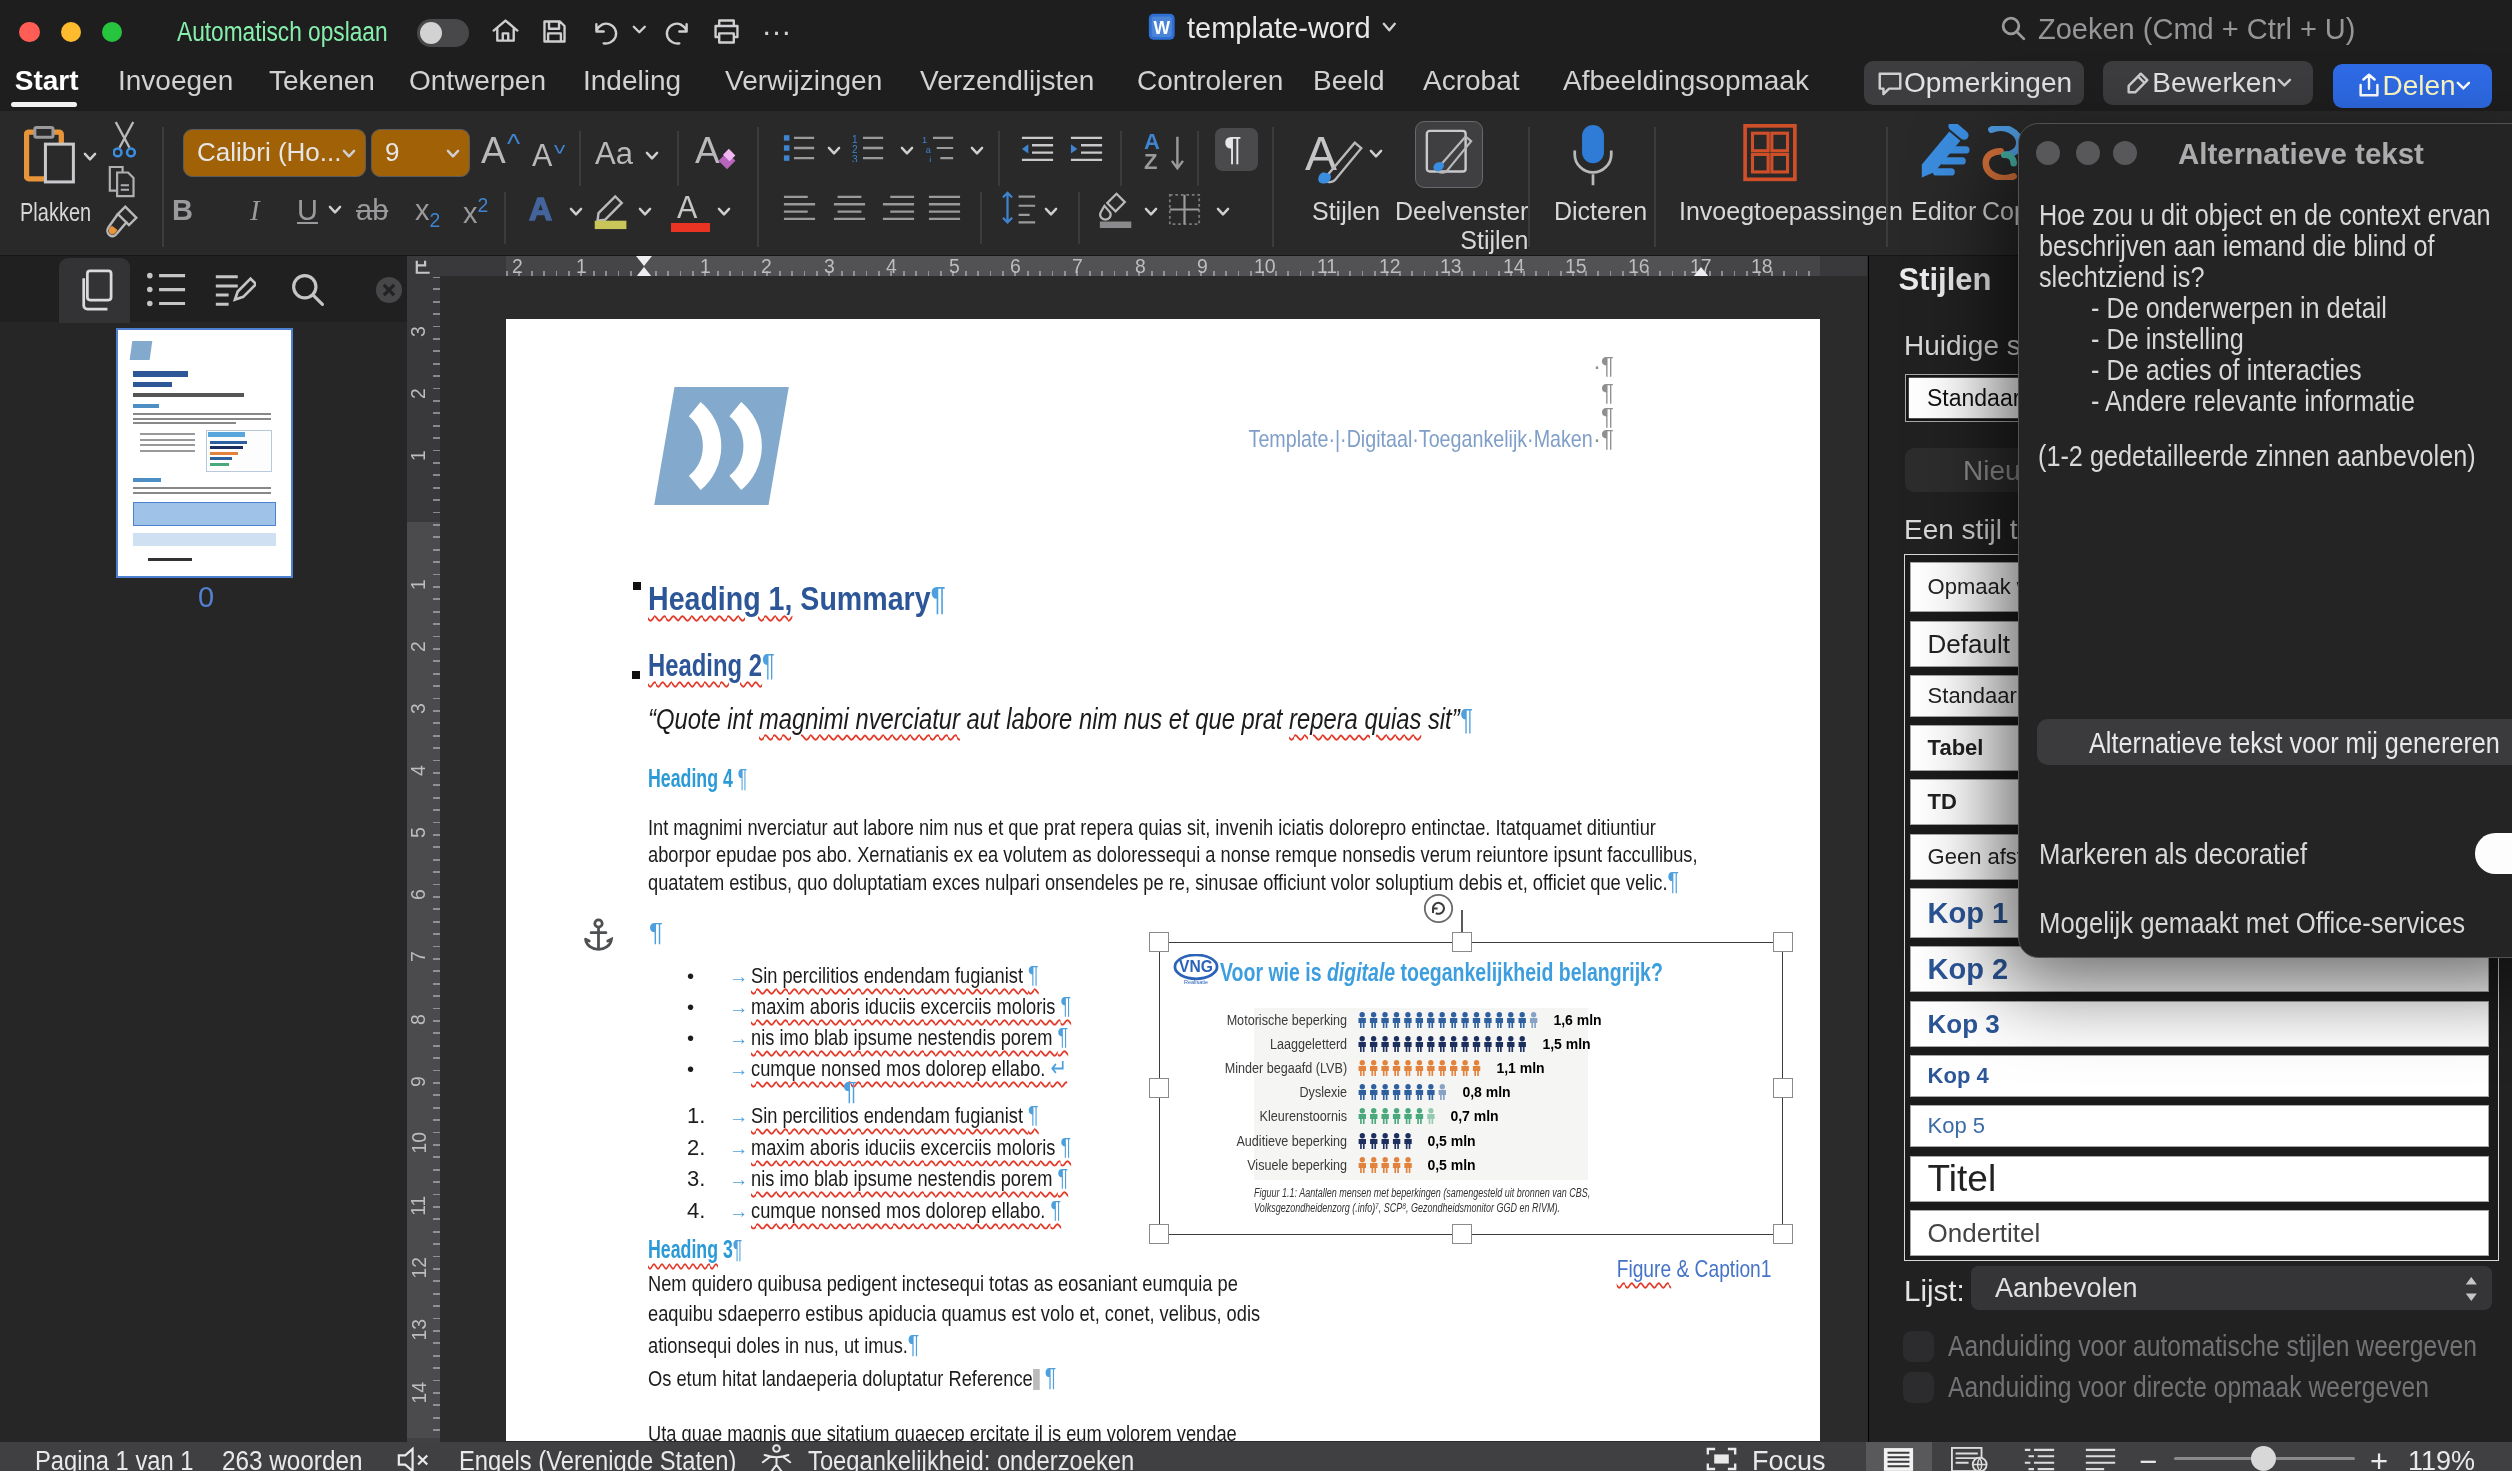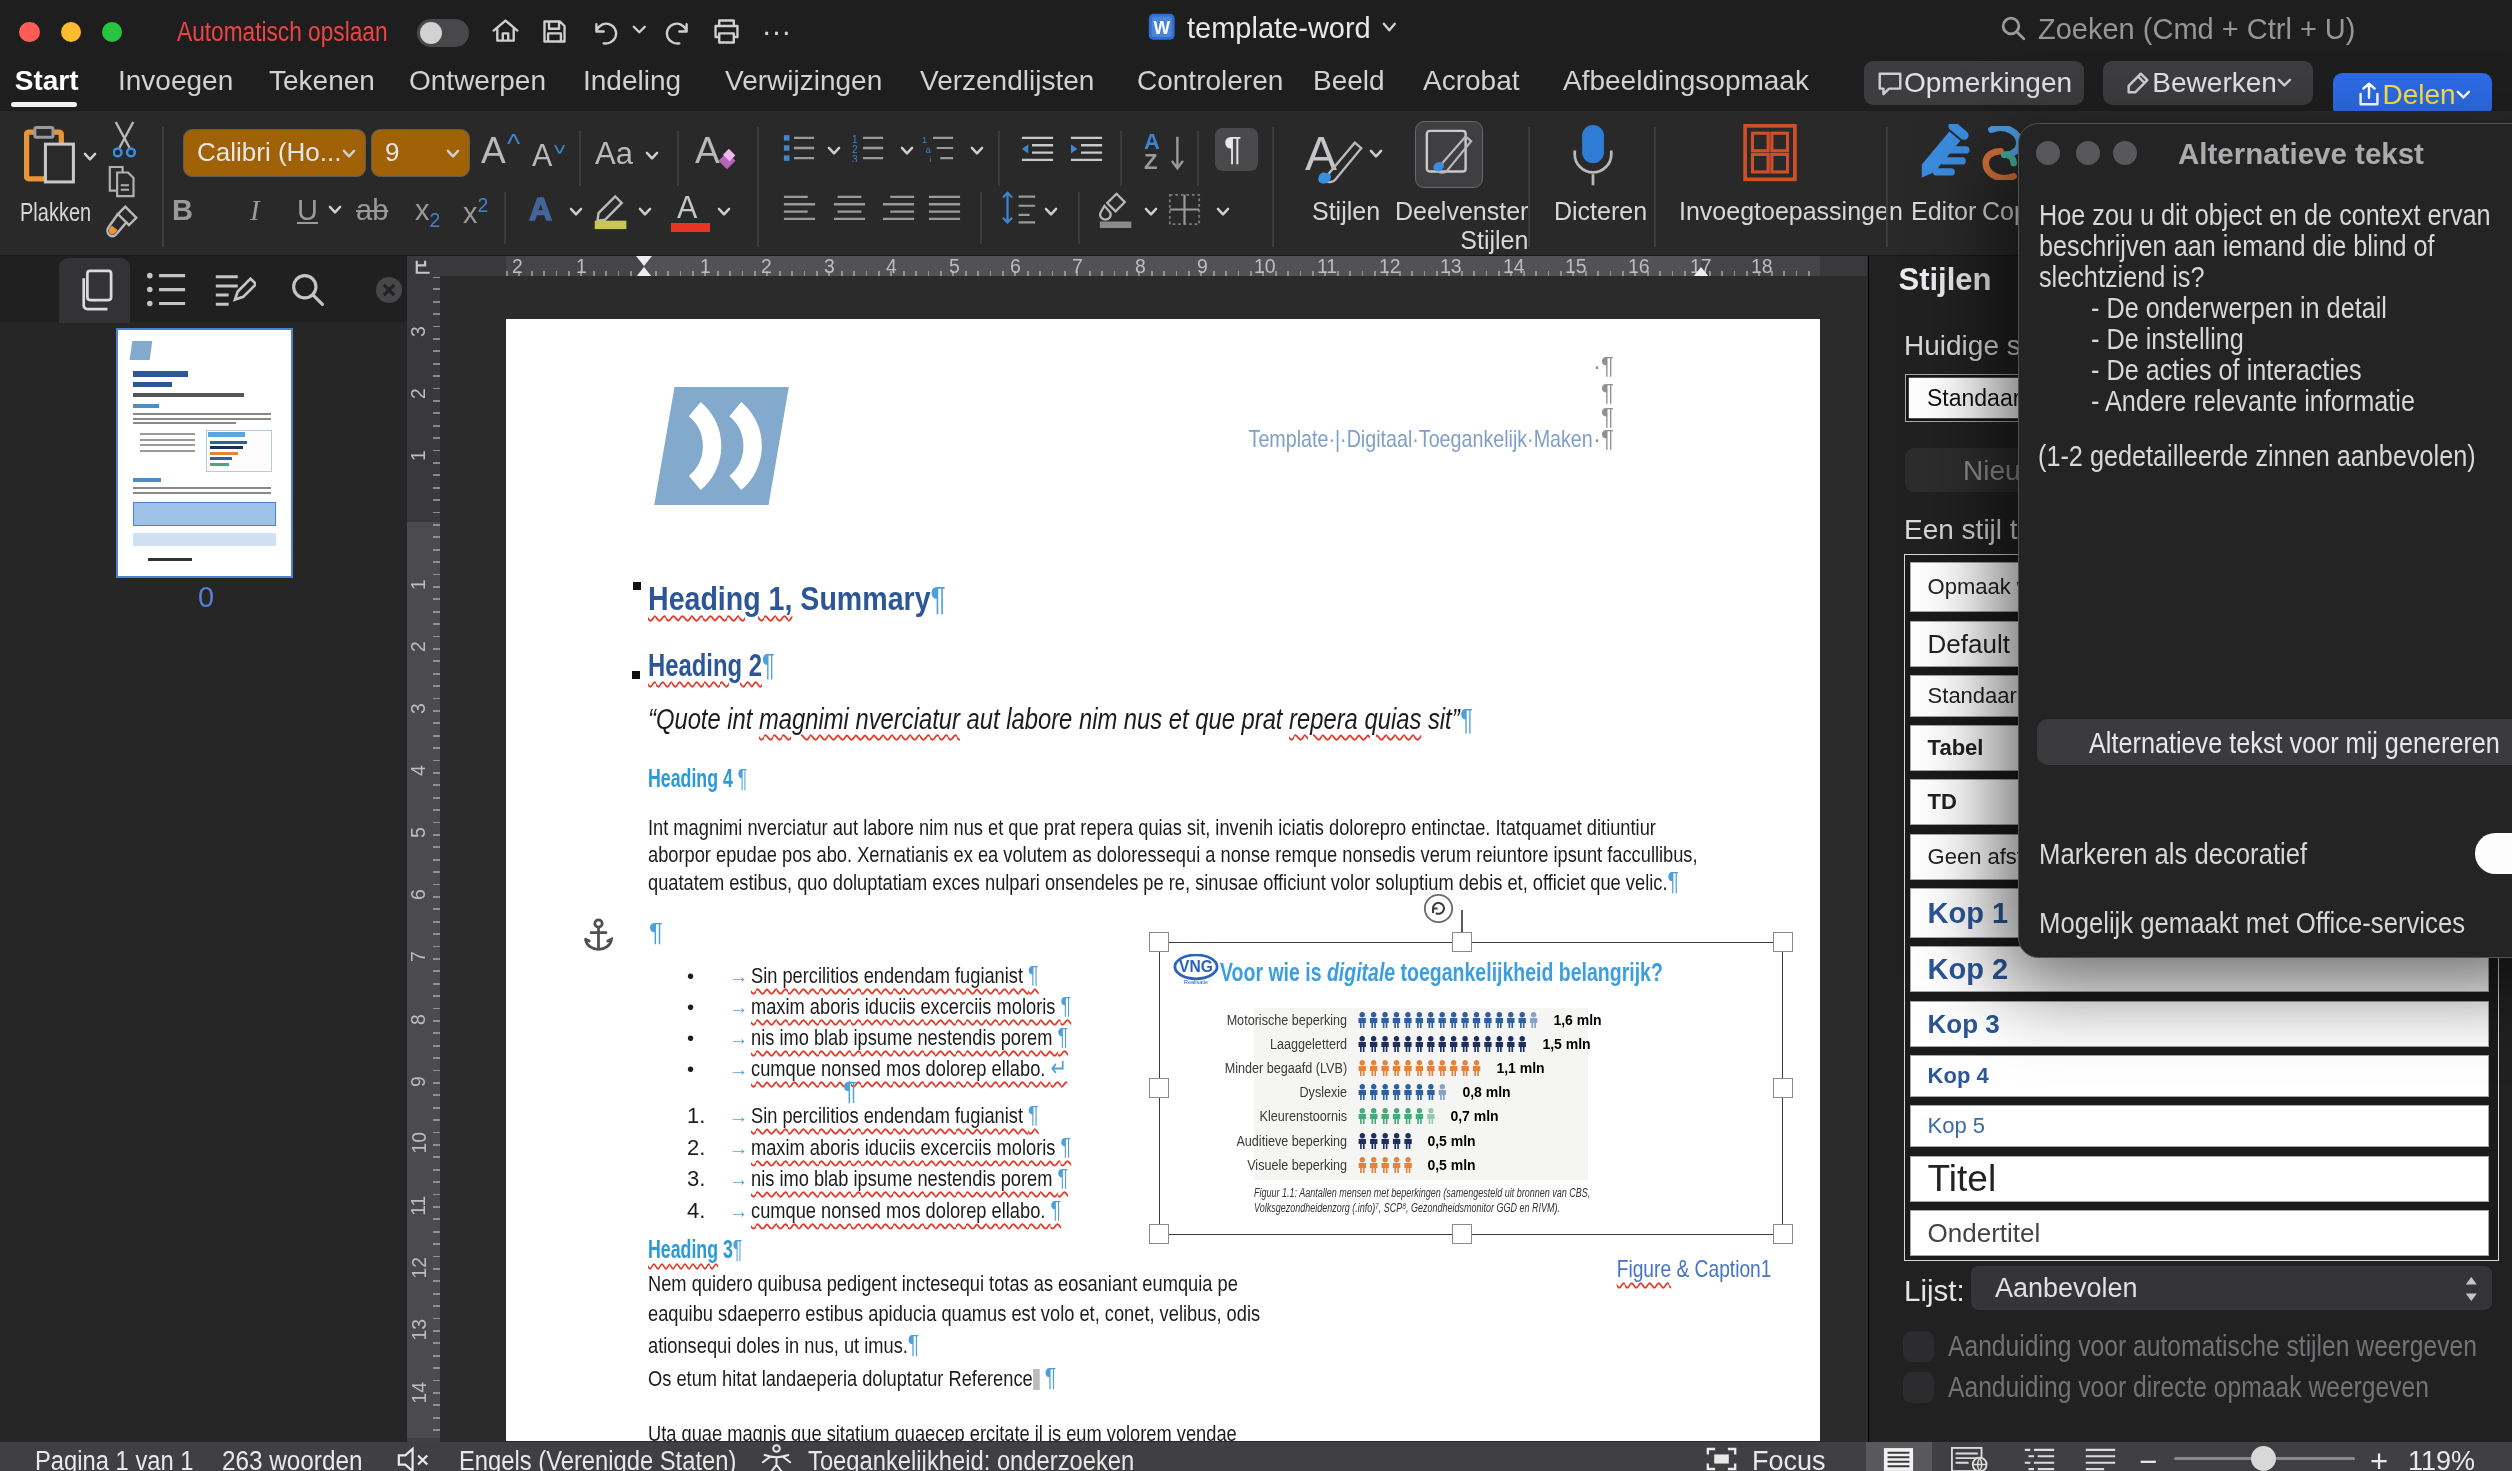--- a/index.html
+++ b/index.html
@@ -4,21 +4,21 @@
 <style>
 *{box-sizing:border-box;margin:0;padding:0;font-family:"Liberation Sans",sans-serif}
 html,body{width:2512px;height:1471px;overflow:hidden;background:#2b2b2c}
 .a{position:absolute}
 #app{position:absolute;left:0;top:0;width:2512px;height:1471px}
 
 #titlebar{left:0;top:0;width:2512px;height:52px;background:#1e1e1f}
 #tabsrow{left:0;top:52px;width:2512px;height:59px;background:#1e1e1f}
 #ribbon{left:0;top:111px;width:2512px;height:145px;background:#29292a;border-bottom:1.8px solid #161617}
 .light{width:20.3px;height:20.3px;border-radius:50%}
-.tbtxt{color:#ef4444;font-size:27px}
+.tbtxt{color:#86efac;font-size:27px}
 .tbico{stroke:#cfcfd1;fill:none;stroke-width:2.6;stroke-linecap:round;stroke-linejoin:round}
 .tab{color:#d2d2d3;font-size:28px;white-space:nowrap}
 .pill{height:44px;border-radius:9.2px;background:#3d3d3f;color:#e3e3e4;font-size:28px;display:flex;align-items:center;justify-content:center;}
 .rlab{color:#d8d8d9;font-size:25px;text-align:right;white-space:nowrap}
 .combo{background:#a16207;border:1.8px solid #5c5c5e;border-radius:9.2px;color:#e6e6e7;font-size:26px;display:flex;align-items:center}
 .vdiv{width:1.8px;background:#3c3c3e}
 .gicon{color:#b9b9bb}
 
 #hruler{left:440px;top:256px;width:1427px;height:21px;background:#414143}
 #vruler{left:407px;top:276px;width:33px;height:1166px;background:#414143}
@@ -113,21 +113,21 @@
   </div>
   <div class="a pill" style="left:2103px;top:9.2px;width:210px">
     <svg width="28" height="28" viewBox="0 0 30 30">
           <path class="tbico" d="M18 5l7 7-13 13H5v-7zM15 8l7 7"></path>
         </svg>
     <span>Bewerken</span>
     <svg width="14.8" height="10.2" viewBox="0 0 16 11">
           <path class="tbico" d="M2 2l6 6 6-6"></path>
         </svg>
   </div>
-  <div class="a pill" style="left:2333px;top:21px;width:159px;background:#2e6be6;color:#fde047">
+  <div class="a pill" style="left:2333px;top:12px;width:159px;background:#2e6be6;color:#fef9c3">
     <svg width="28" height="28" viewBox="0 0 30 30">
           <path d="M6 14v11h18V14M15 3v15M9 8l6-5 6 5" stroke="#fff" stroke-width="2.6" fill="none" stroke-linecap="round" stroke-linejoin="round"></path>
         </svg>
     <span>Delen</span>
     <svg width="14.8" height="10.2" viewBox="0 0 16 11">
           <path d="M2 2l6 6 6-6" stroke="#fff" stroke-width="2.6" fill="none" stroke-linecap="round"></path>
         </svg>
   </div>
 </div>
 <div class="a" id="ribbon">

